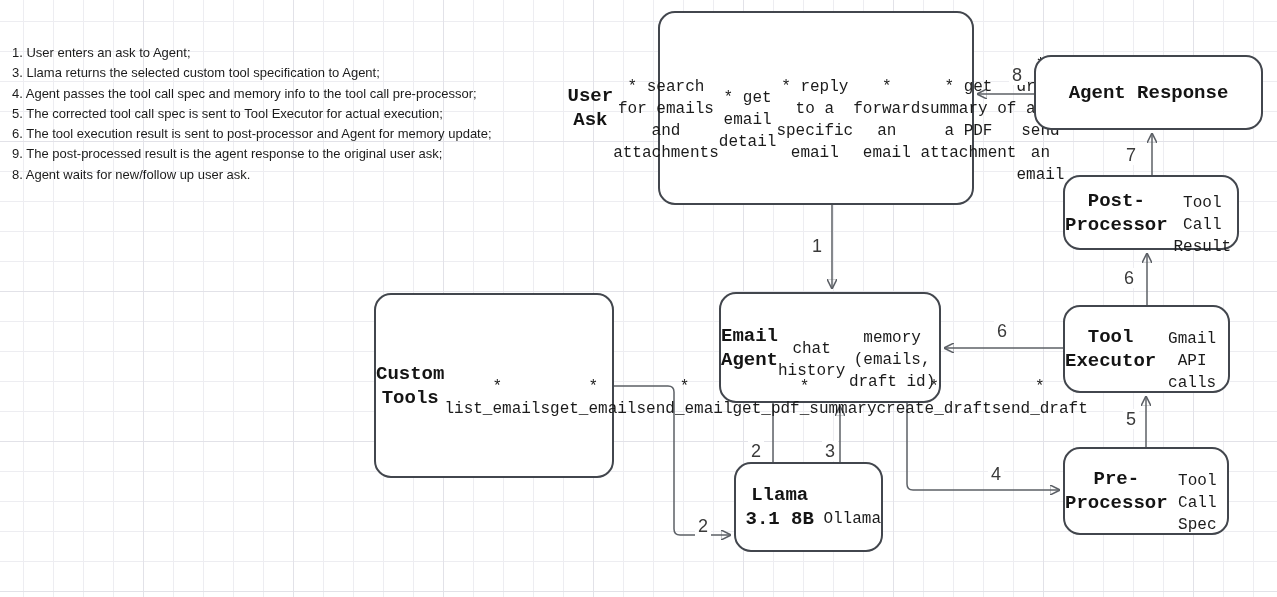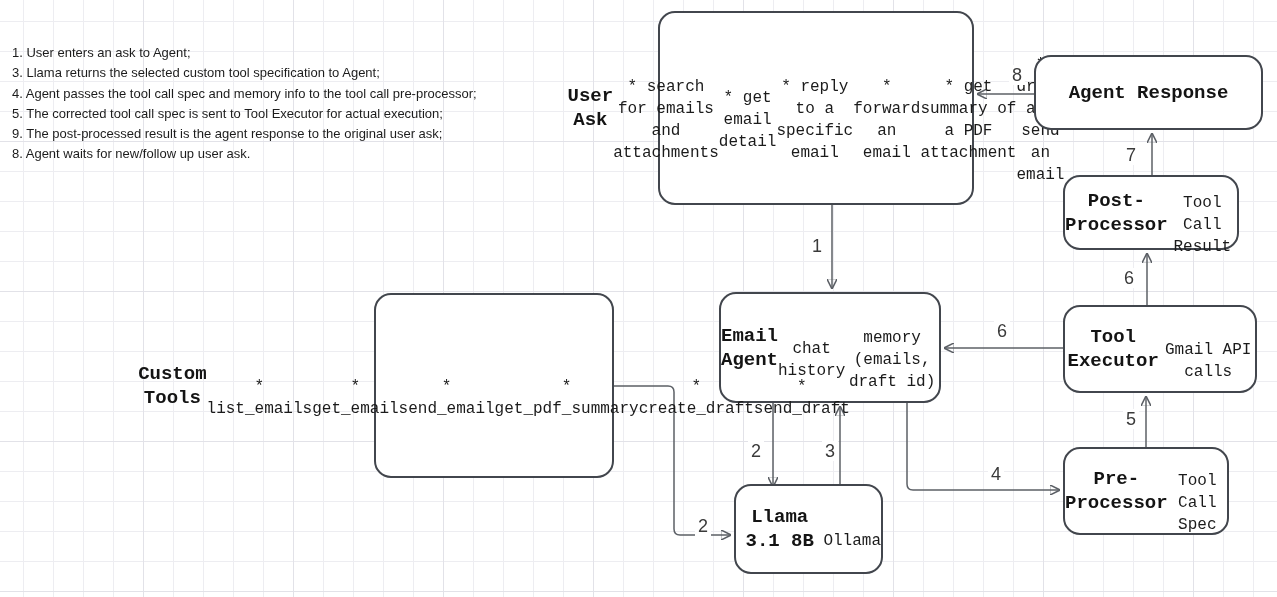--- a/index.html
+++ b/index.html
@@ -78,36 +78,37 @@
     line-height: 20px;
     color: #3a3a3a;
     background: #ffffff;
     padding: 0 3px;
   }
 
   
   .n-user-ask       { left: 658px;  top: 11px;  width: 316px; height: 194px; }
   .n-agent-response { left: 1034px; top: 55px;  width: 229px; height: 75px;  }
   .n-post-processor { left: 1063px; top: 175px; width: 176px; height: 75px;  }
-  .n-tool-executor  { left: 1063px; top: 305px; width: 194px; height: 88px;  }
+  .n-tool-executor  { left: 1063px; top: 305px; width: 167px; height: 88px;  }
   .n-pre-processor  { left: 1063px; top: 447px; width: 166px; height: 88px;  }
   .n-email-agent    { left: 719px;  top: 292px; width: 222px; height: 111px; }
-  .n-custom-tools   { left: 374px;  top: 293px; width: 240px; height: 185px; }
-  .n-llama          { left: 734px;  top: 484px; width: 149px; height: 90px; justify-content: flex-end;  }
+  .n-custom-tools   { left: 374px;  top: 293px; width: 240px; height: 185px; justify-content: space-between; }
+  .n-llama          { left: 734px;  top: 462px; width: 149px; height: 90px; justify-content: flex-end;  }
 </style>
 </head>
 <body>
 
 <div class="canvas">
 
   <div class="notes">
     <div>1. User enters an ask to Agent;</div>
     <div>3. Llama returns the selected custom tool specification to Agent;</div>
     <div>4. Agent passes the tool call spec and memory info to the tool call pre-processor;</div>
     <div>5. The corrected tool call spec is sent to Tool Executor for actual execution;</div>
+    <div>6. The tool execution result is sent to post-processor and Agent for memory update;</div>
     <div>9. The post-processed result is the agent response to the original user ask;</div>
     <div>8. Agent waits for new/follow up user ask.</div>
   </div>
 
   <svg class="wires" width="1277" height="597" viewBox="0 0 1277 597">
     <defs>
       <marker id="arrow" viewBox="0 0 10 10" refX="9" refY="5" markerWidth="7" markerHeight="7" orient="auto-start-reverse">
         <path d="M0,0 L10,5 L0,10 Z" fill="#5c6066" stroke="none"></path>
       </marker>
     </defs>

